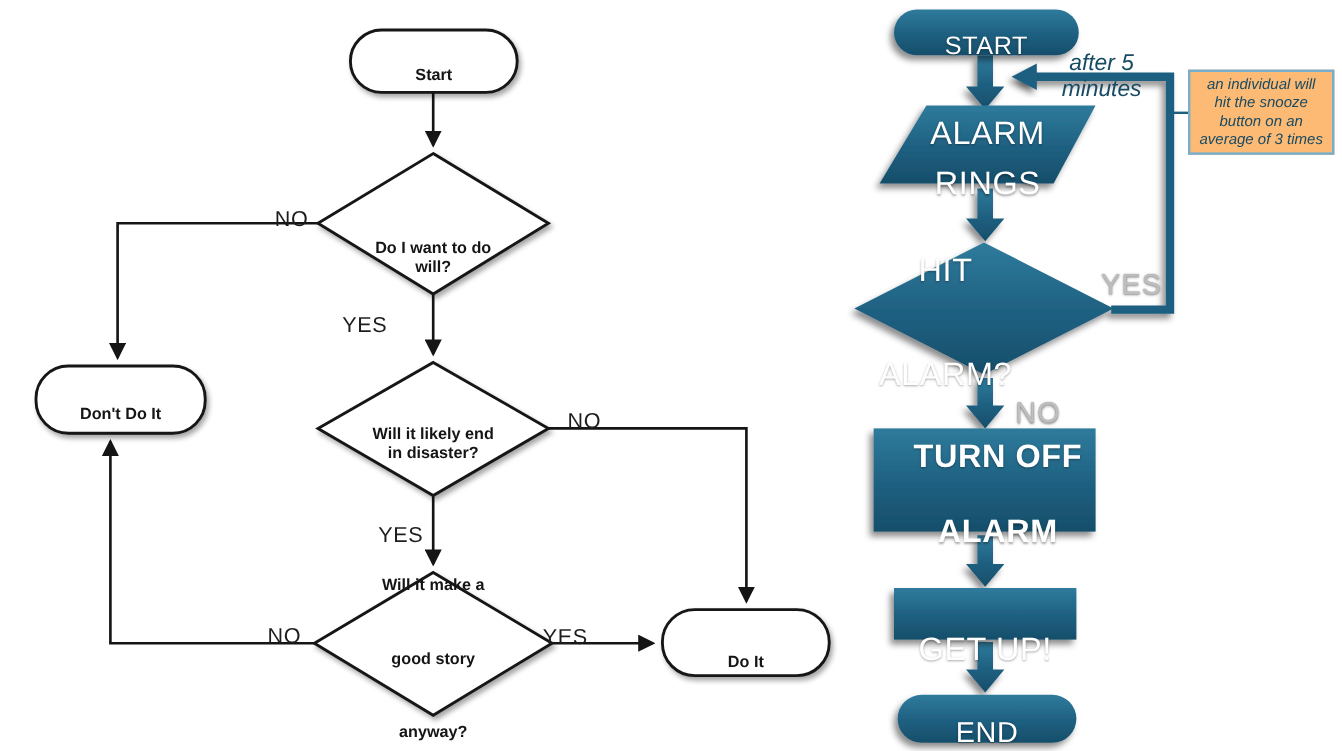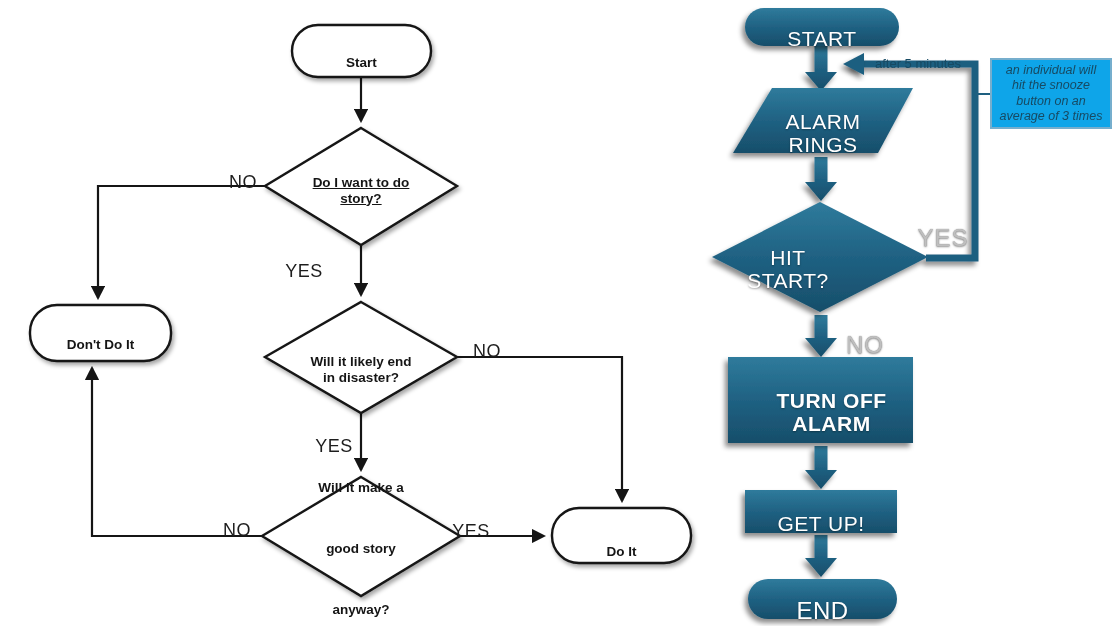--- a/index.html
+++ b/index.html
@@ -28,27 +28,27 @@
   .grad-a{stop-color:var(--teal-light);}
   .grad-b{stop-color:var(--teal);}
   .grad-c{stop-color:var(--teal-dark);}
   
   .txt{position:absolute;display:flex;flex-direction:column;align-items:center;justify-content:center;text-align:center;margin-top:12px;}
   .txt span{display:block;}
   .lc-node{color:var(--ink);font-weight:bold;font-size:13.5px;line-height:16px;}
   .lc-edge{color:#1d1d1d;font-size:18px;font-weight:500;letter-spacing:.5px;}
   .rc-node{color:#ffffff;letter-spacing:.5px;text-shadow:0 1px 2px rgba(0,0,0,.35);}
   .rc-start{font-size:21px;}
-  .rc-mid{font-size:21px;line-height:23px;}
+  .rc-mid{font-size:27px;line-height:23px;justify-content:space-between;}
   .rc-end{font-size:24px;}
   .rc-gray{color:var(--gray-label);font-size:24px;letter-spacing:1px;
            text-shadow:0 0 1px #8a8a8a,0 1px 2px rgba(90,90,90,.7);}
-  .rc-caption{color:var(--note-text);font-size:13px;}
+  .rc-caption{color:var(--note-text);font-size:19px;font-style:italic;}
   .note-box{
-    position:absolute;background:#0ea5e9;border:2px solid var(--note-border);
+    position:absolute;background:#fdba74;border:2px solid var(--note-border);
     color:var(--note-text);font-size:12.5px;font-style:italic;line-height:15.5px;
     display:flex;flex-direction:column;align-items:center;justify-content:center;text-align:center;
   }
 </style>
 </head>
 <body>
 
 <div class="stage">
 
   <svg class="layer" width="1118" height="626" viewBox="0 0 1118 626">
@@ -99,23 +99,23 @@
     <polygon class="rc-shape" points="820,202 928,257 820,312 712,257"></polygon>
     <rect class="rc-shape" x="728" y="357" width="185" height="86"></rect>
     <rect class="rc-shape" x="745" y="490" width="152" height="43"></rect>
     <rect class="rc-shape" x="748" y="579" width="149" height="40" rx="20"></rect>
   </svg>
 
   <div class="txt lc-node" style="left:292px;top:25px;width:139px;height:52px;">
     <span>Start</span>
   </div>
 
-  <div class="txt lc-node" style="left:266px;top:120px;width:190px;height:117px;text-decoration:underline;">
+  <div class="txt lc-node" style="left:266px;top:144px;width:190px;height:117px;">
     <span>Do I want to do</span>
-    <span>story?</span>
+    <span>will?</span>
   </div>
 
   <div class="txt lc-node" style="left:30px;top:305px;width:141px;height:56px;">
     <span>Don't Do It</span>
   </div>
 
   <div class="txt lc-node" style="left:266px;top:302px;width:190px;height:111px;">
     <span>Will it likely end</span>
     <span>in disaster?</span>
   </div>
@@ -153,29 +153,29 @@
     <span>START</span>
   </div>
 
   <div class="txt rc-node rc-mid" style="left:733px;top:88px;width:180px;height:65px;">
     <span>ALARM</span>
     <span>RINGS</span>
   </div>
 
   <div class="txt rc-node rc-mid" style="left:680px;top:202px;width:216px;height:110px;">
     <span>HIT</span>
-    <span>START?</span>
+    <span>ALARM?</span>
   </div>
 
   <div class="txt rc-node rc-mid" style="left:728px;top:357px;width:207px;height:86px;font-weight:bold;">
     <span>TURN OFF</span>
     <span>ALARM</span>
   </div>
 
-  <div class="txt rc-node rc-mid" style="left:745px;top:490px;width:152px;height:43px;">
+  <div class="txt rc-node rc-mid" style="left:745px;top:518px;width:152px;height:43px;">
     <span>GET UP!</span>
   </div>
 
   <div class="txt rc-node rc-end" style="left:748px;top:579px;width:149px;height:40px;">
     <span>END</span>
   </div>
 
   <div class="txt rc-gray" style="left:914px;top:211px;width:58px;height:30px;">
     <span>YES</span>
   </div>

